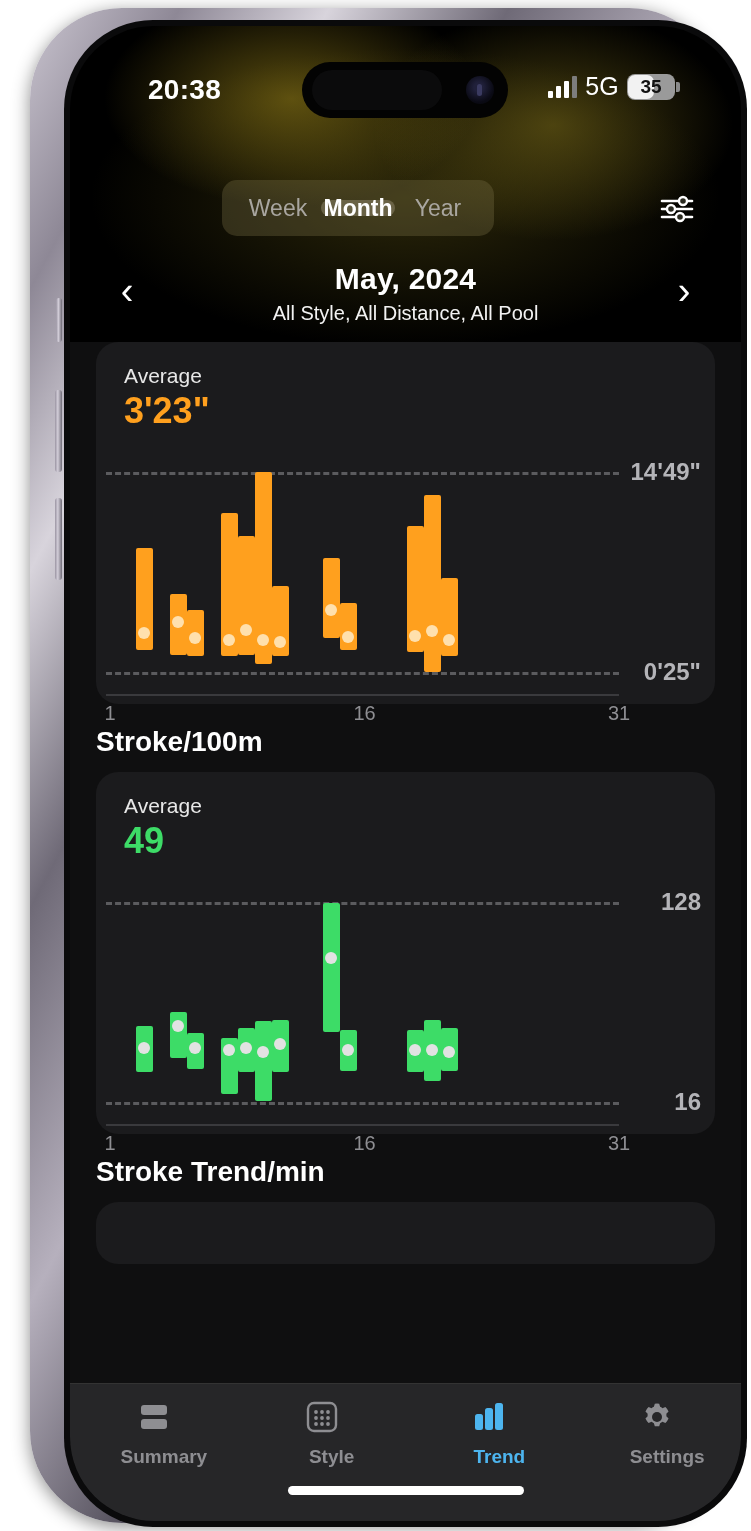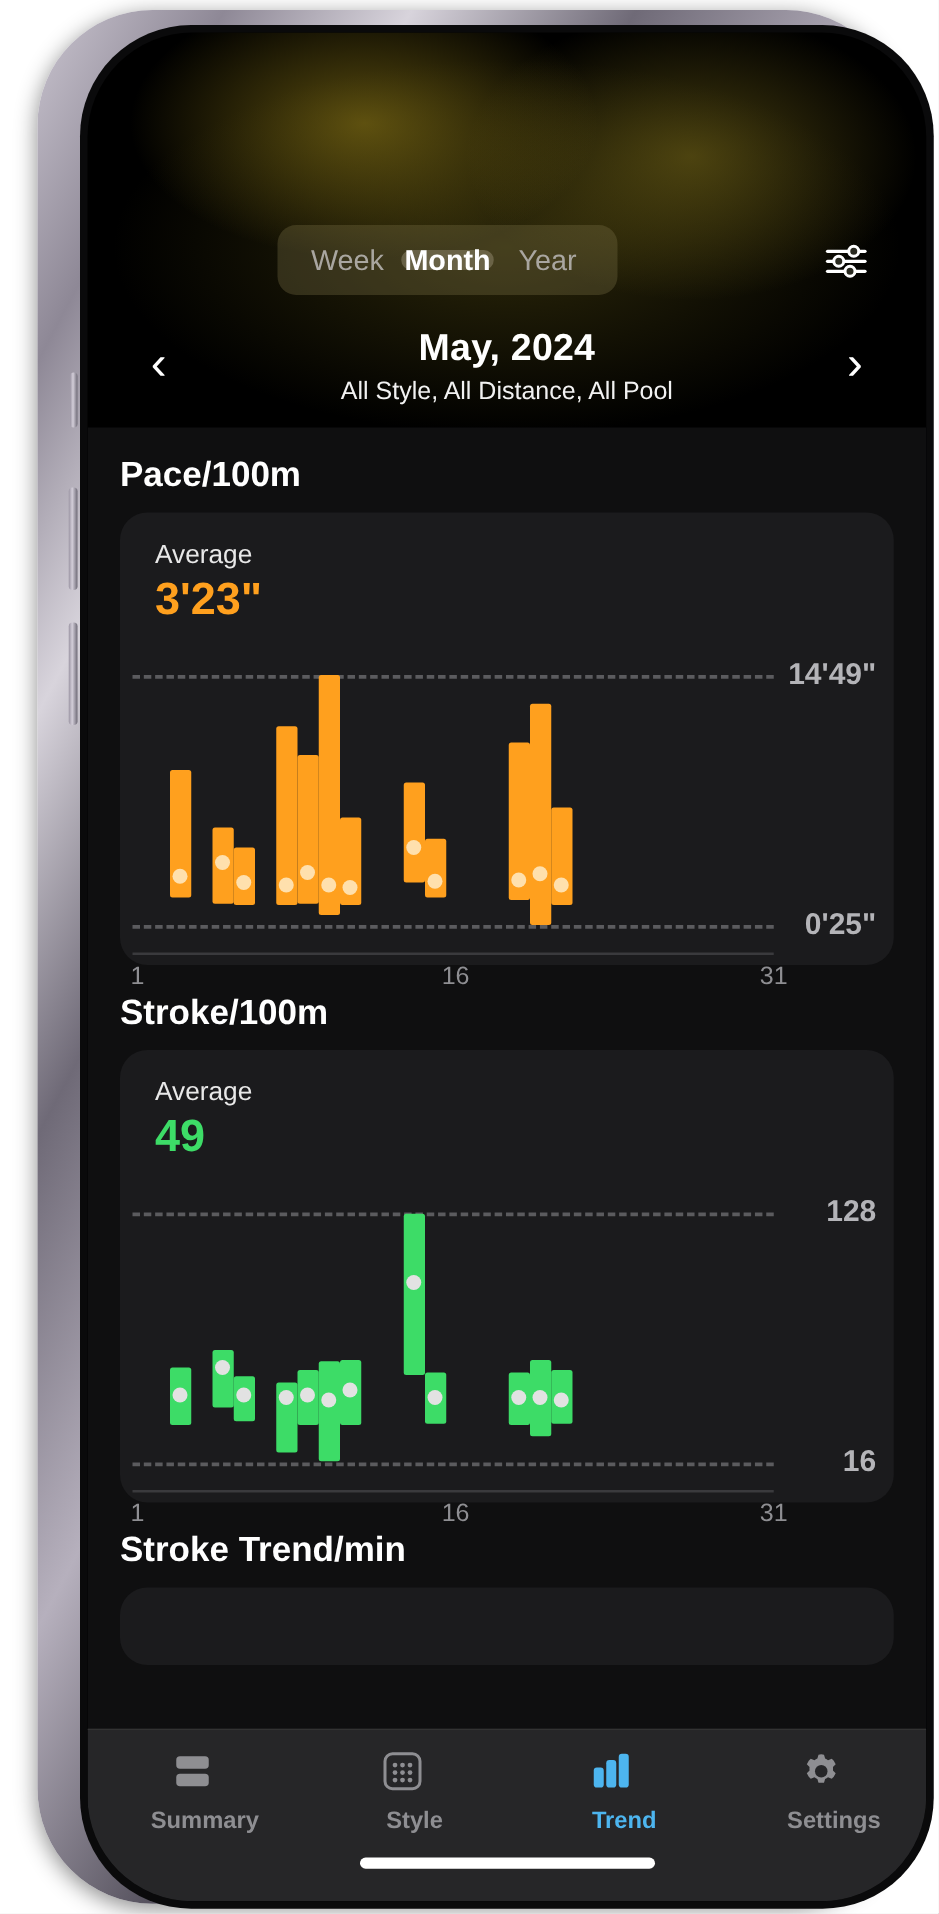--- a/index.html
+++ b/index.html
@@ -219,20 +219,40 @@
     <div class="btn-side btn-silence"></div>
     <div class="btn-side btn-volup"></div>
     <div class="btn-side btn-voldn"></div>
     <div class="btn-side btn-power"></div>
     <div class="phone-mid"></div>
 
     <div class="screen">
 
       <div class="glow"></div>
 
+      <div class="status-bar">
+        <div class="status-time">20:38</div>
+        <div class="dyn-island">
+          <div class="di-pill"></div>
+          <div class="di-cam"></div>
+        </div>
+        <div class="status-right">
+          <span class="sig">
+              <i></i>
+              <i></i>
+              <i></i>
+              <i></i>
+            </span>
+          <span class="net">5G</span>
+          <span class="battery">
+            <span class="bat-fill"></span>
+            <span class="bat-num">35</span>
+          </span>
+        </div>
+      </div>
 
       <div class="header">
         <div class="segmented">
           <div class="seg">Week</div>
           <div class="seg active">Month</div>
           <div class="seg">Year</div>
         </div>
         <div class="filter-btn">
           <svg width="34" height="28" viewBox="0 0 34 28">
             <line x1="2" y1="6" x2="32" y2="6" stroke="#fff" stroke-width="2.6" stroke-linecap="round"></line>
@@ -249,21 +269,20 @@
           <div class="title-block">
             <div class="month-title">May, 2024</div>
             <div class="month-sub">All Style, All Distance, All Pool</div>
           </div>
           <div class="chev right">›</div>
         </div>
       </div>
 
       <div class="content">
 
-        <div class="sec-title">Pace/100m</div>
         <div class="card">
           <div class="avg-label">Average</div>
           <div class="avg-value pace">3'23"</div>
           <div class="chart">
             <div class="plot" id="plot-0">
                 <div class="gridline" style="top: 26px;"></div>
                 <div class="gridlabel" style="top: 26px;">14'49"</div>
                 <div class="gridline" style="top: 226px;"></div>
                 <div class="gridlabel" style="top: 226px;">0'25"</div>
                 <div class="axis-line" style="top: 248px;"></div>

